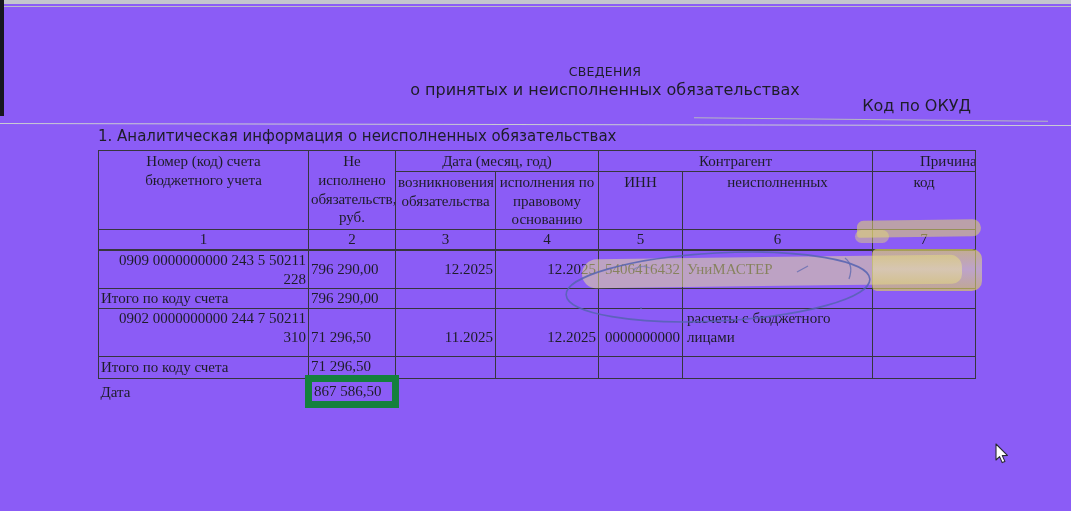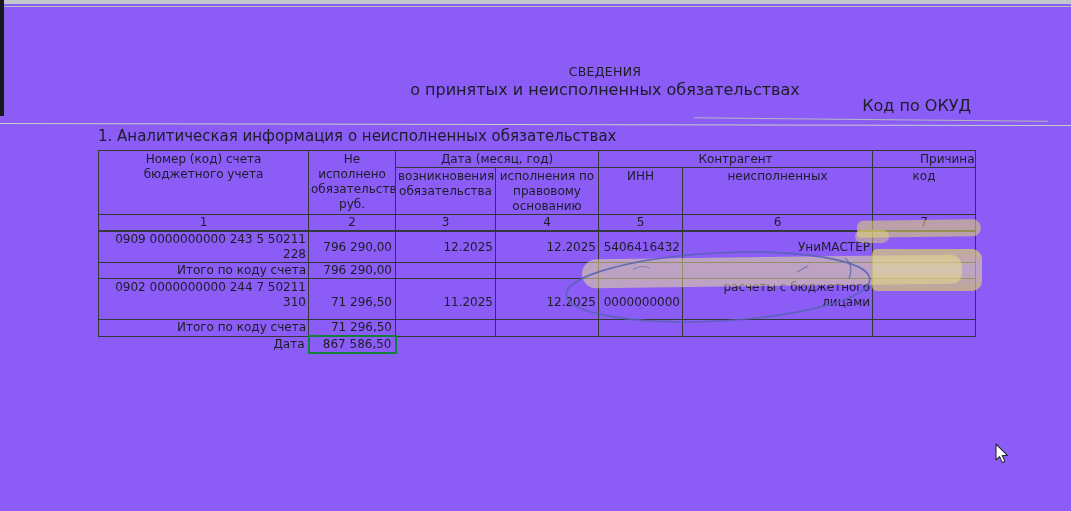--- a/index.html
+++ b/index.html
@@ -25,39 +25,39 @@
   .title-wrap{position:absolute;left:140px;top:64px;width:930px;text-align:center;line-height:1.3;}
   .title1{font-size:12.5px;letter-spacing:.3px;}
   .title2{font-size:16px;}
   .okud{position:absolute;right:100px;top:96px;font-size:16px;}
   .section{position:absolute;left:98px;top:127px;font-size:15px;}
 
   
   table.doc{
     position:absolute;left:98px;top:150px;
     border-collapse:collapse;table-layout:fixed;width:877px;
-    font-size:12px;line-height:1.25;
+    font-size:15px;line-height:1.25;font-family:Liberation Serif, serif;
   }
   table.doc td,table.doc th{
     border:1px solid #36363d;
     padding:0 2px;
     font-weight:normal;
     overflow:hidden;
     vertical-align:middle;
   }
   table.doc th{vertical-align:top;text-align:center;padding-top:1px;}
   tr.num-row td{border-bottom-width:2px;text-align:center;height:12px;padding:0;}
   .preline{white-space:pre-line;}
-  .al{text-align:right;margin-top:12px;}
-  .ar{text-align:right;padding-right:3px !important;}
+  .al{text-align:left;margin-top:12px;}
+  .ar{padding-right:3px !important;}
   .ac{text-align:right;}
   .reason-clip{white-space:nowrap;text-align:left;padding-left:47px !important;margin-top:40px;}
   tr.tall td{vertical-align:bottom;padding-bottom:9px;}
   tr.total-row td{border:none;}
-  tr.total-row td.boxed{border:2px solid #15803d;}
+  tr.total-row td.boxed{border:7px solid #15803d;}
   td.name-cell{padding-left:4px !important;}
 
   
   .hl{position:absolute;pointer-events:none;z-index:3;}
   .hl1{left:857px;top:220px;width:124px;height:17px;
        background:rgba(228,216,105,.55);border-radius:9px 12px 12px 4px;transform:rotate(-.8deg);}
   .hl1b{left:855px;top:230px;width:34px;height:13px;background:rgba(230,219,115,.45);border-radius:8px;}
   .hl2{left:872px;top:249px;width:110px;height:42px;
        background:linear-gradient(180deg,rgba(222,210,98,.68),rgba(240,233,160,.5) 48%,rgba(219,206,92,.66));
        border-radius:5px 10px 10px 5px;}

